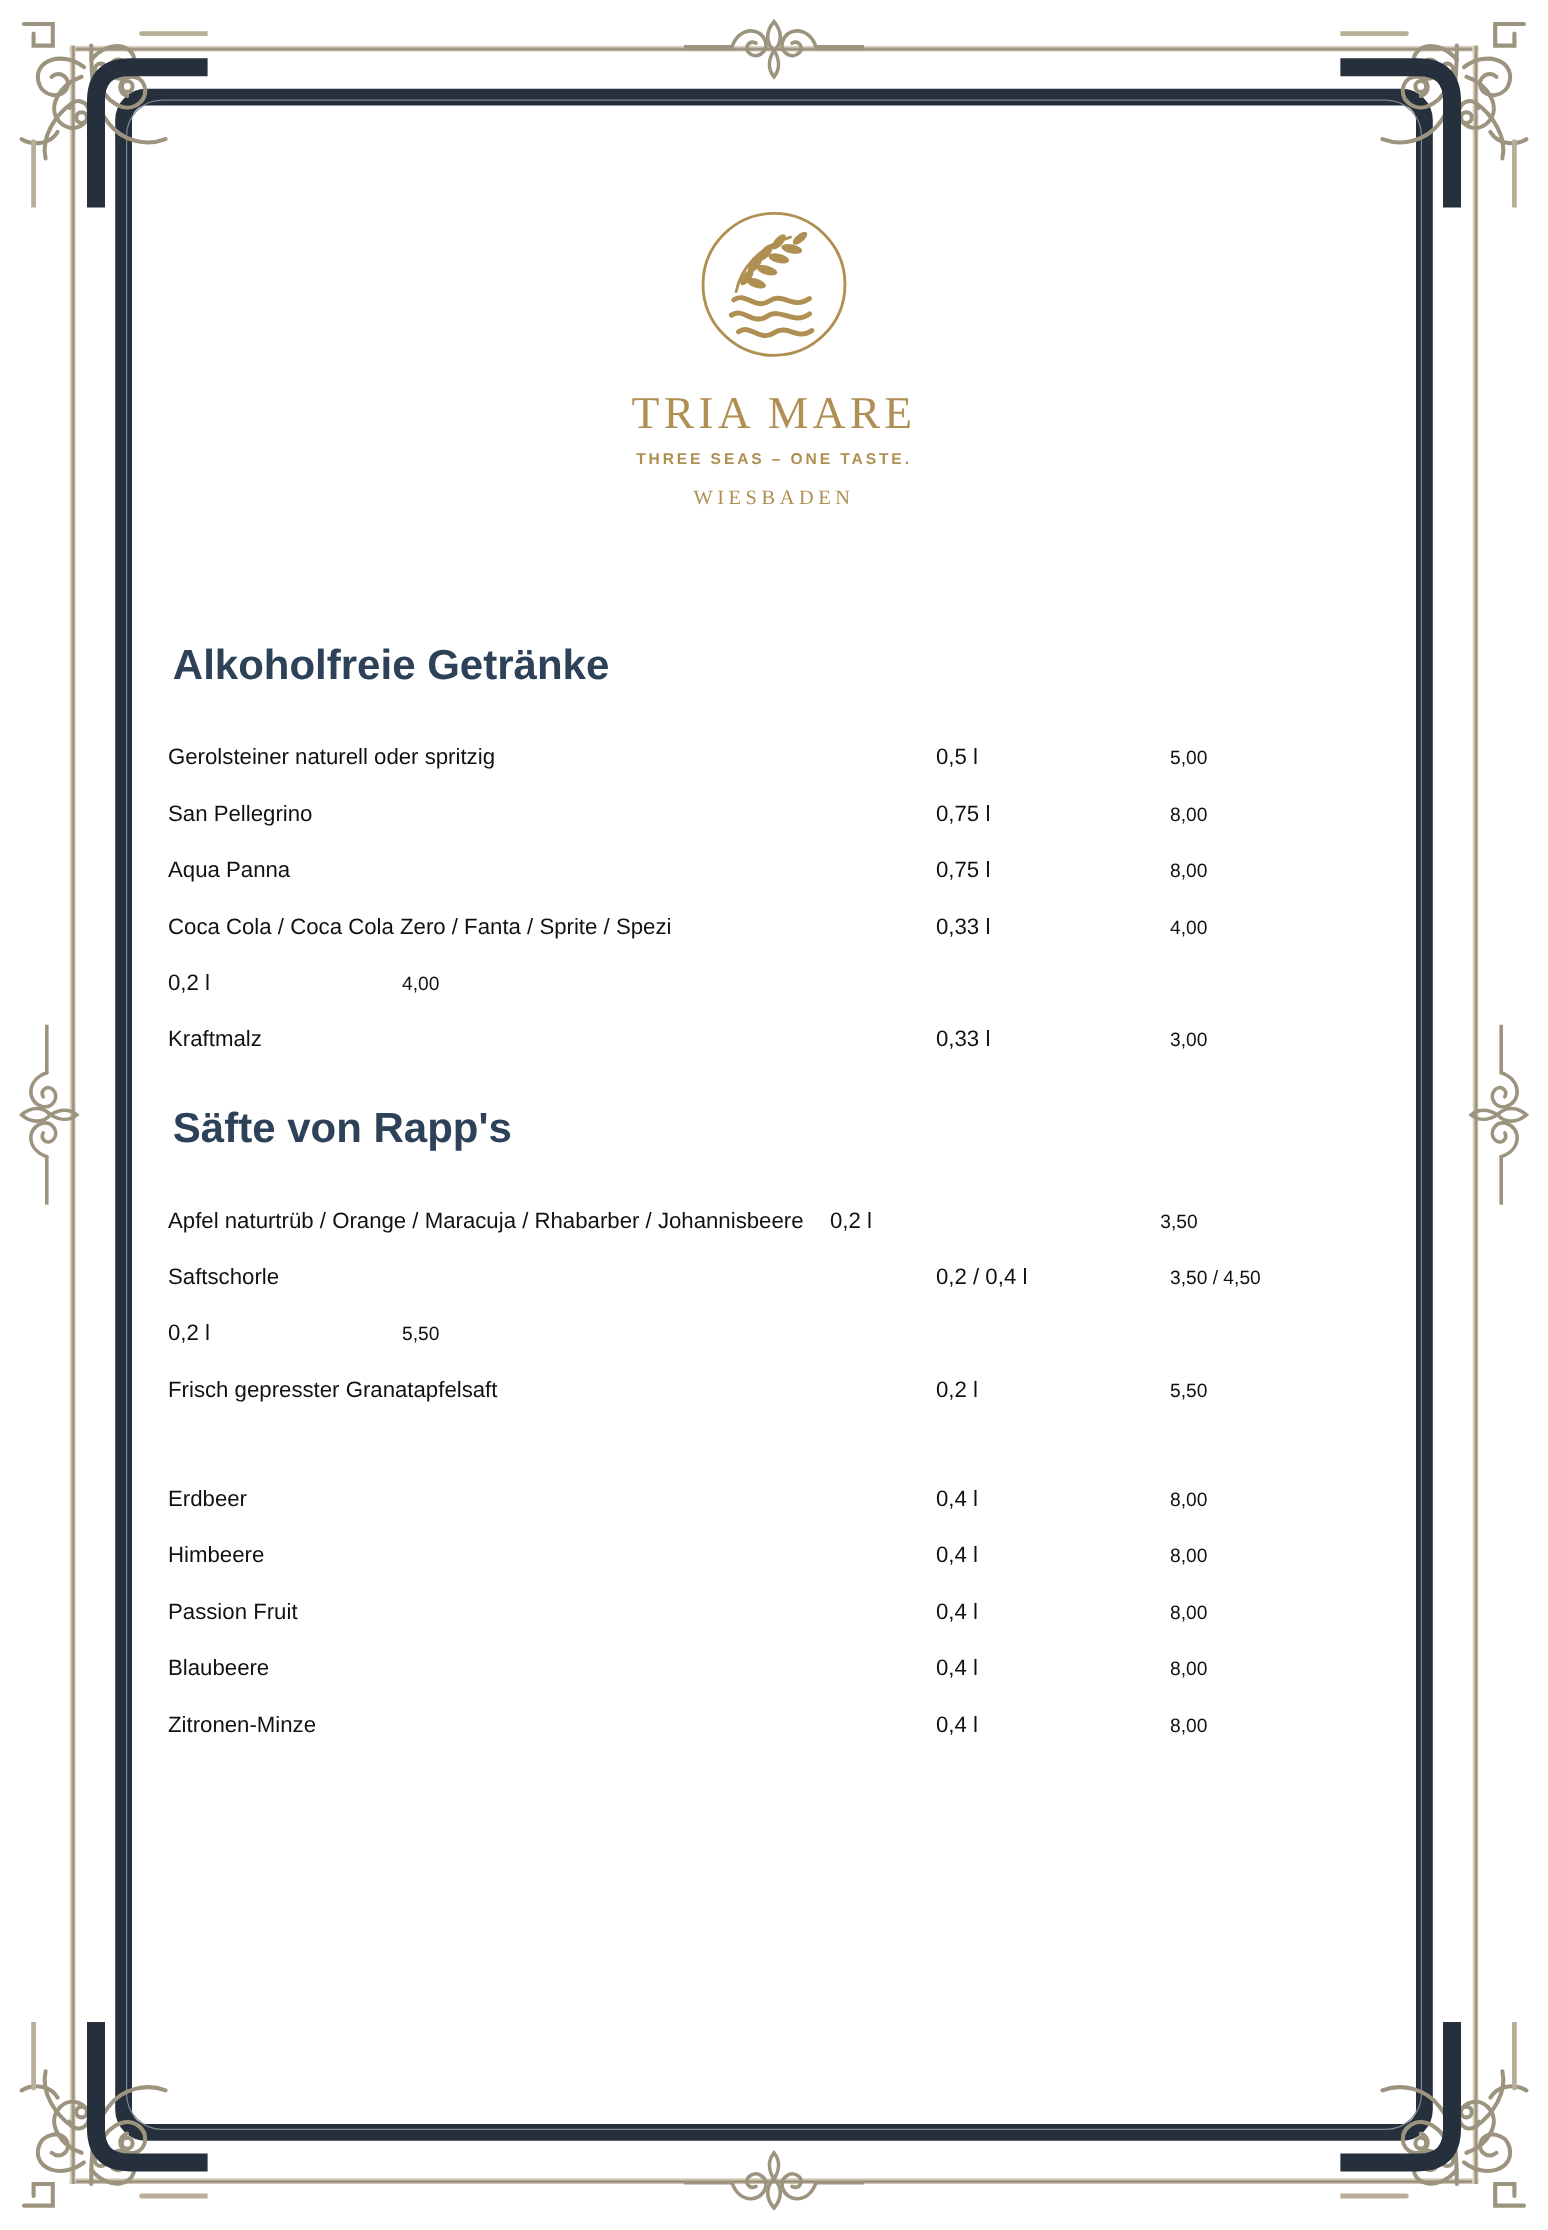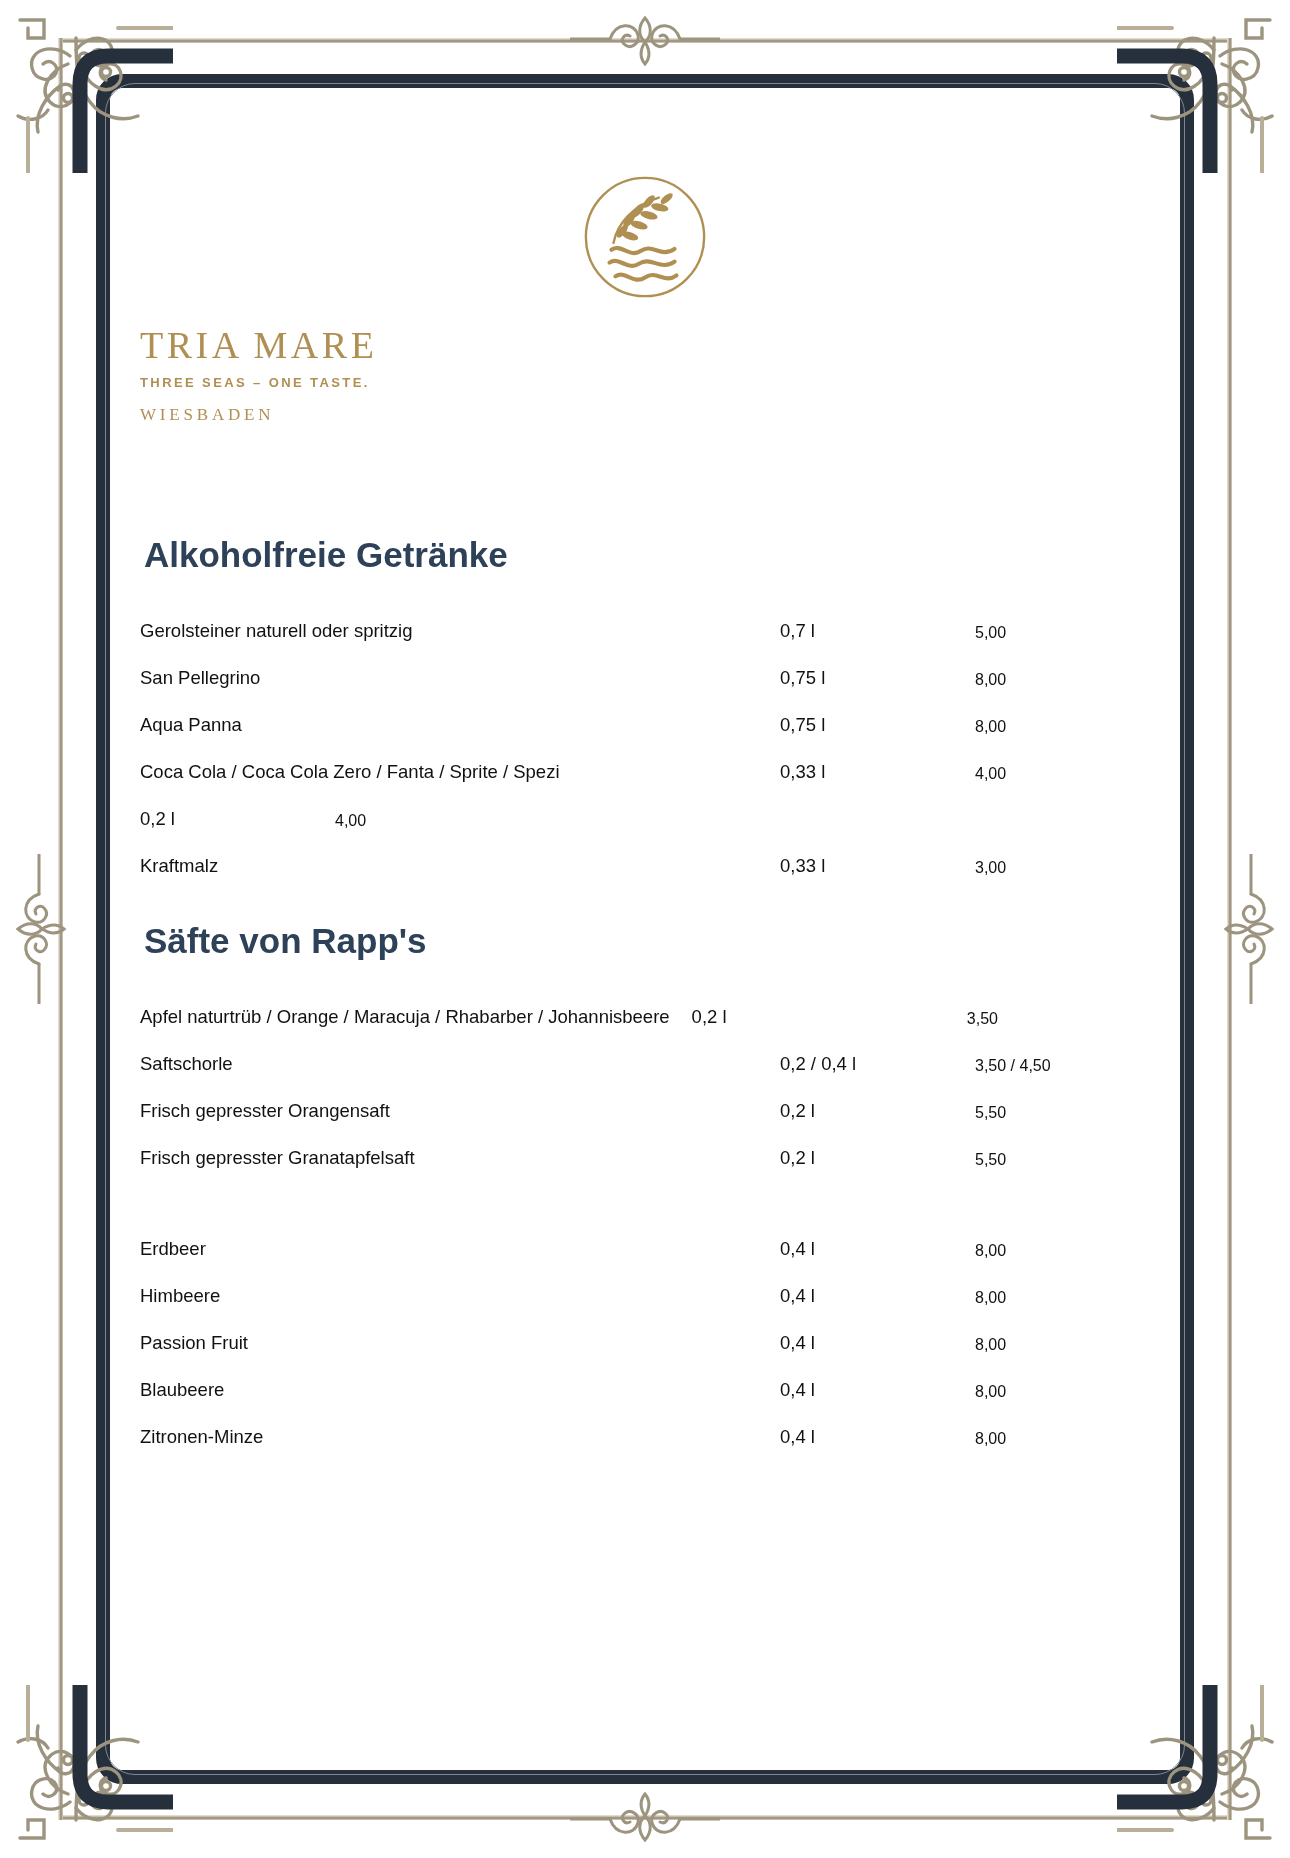--- a/index.html
+++ b/index.html
@@ -76,21 +76,21 @@
   .m-right  { top:50%; right:8px;   width:62px; height:150px; transform:translateY(-50%) scaleX(-1); }
 
   
   #content {
     position:absolute;
     left:140px; top:120px; right:140px; bottom:120px;
     z-index:5;
   }
 
   
-  .logo-block { text-align:left; padding-top:48px; }
+  .logo-block { text-align:center; padding-top:48px; }
   .logo-mark { width:138px; height:138px; margin:0 auto; display:block; }
   .brand-name {
     margin-top:20px;
     font-family:"Liberation Serif", serif;
     font-size:38px;
     letter-spacing:3.5px;
     color:#b08f52;
     line-height:1;
   }
   .brand-tag {
@@ -326,21 +326,21 @@
       <div class="brand-tag">THREE SEAS – ONE TASTE.</div>
       <div class="brand-city">WIESBADEN</div>
     </div>
 
     <div class="sections" id="sections-root">
         <div class="section">
           <div class="section-title">Alkoholfreie Getränke</div>
           <div class="rows">
             <div class="row">
               <div class="row-name">Gerolsteiner naturell oder spritzig</div>
-              <div class="row-vol">0,7 l</div>
+              <div class="row-vol">0,5 l</div>
               <div class="row-price">5,00</div>
             </div>
             <div class="row">
               <div class="row-name">San Pellegrino</div>
               <div class="row-vol">0,75 l</div>
               <div class="row-price">8,00</div>
             </div>
             <div class="row">
               <div class="row-name">Aqua Panna</div>
               <div class="row-vol">0,75 l</div>
@@ -369,21 +369,20 @@
               <div class="row-name">Apfel naturtrüb / Orange / Maracuja / Rhabarber / Johannisbeere</div>
               <div class="row-vol">0,2 l</div>
               <div class="row-price">3,50</div>
             </div>
             <div class="row">
               <div class="row-name">Saftschorle</div>
               <div class="row-vol">0,2 / 0,4 l</div>
               <div class="row-price">3,50 / 4,50</div>
             </div>
             <div class="row">
-              <div class="row-name">Frisch gepresster Orangensaft</div>
               <div class="row-vol">0,2 l</div>
               <div class="row-price">5,50</div>
             </div>
             <div class="row">
               <div class="row-name">Frisch gepresster Granatapfelsaft</div>
               <div class="row-vol">0,2 l</div>
               <div class="row-price">5,50</div>
             </div>
           </div>
         </div>

